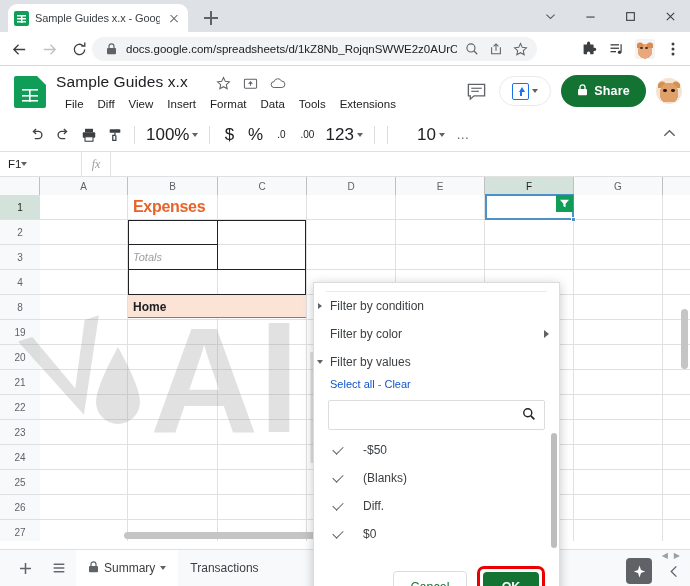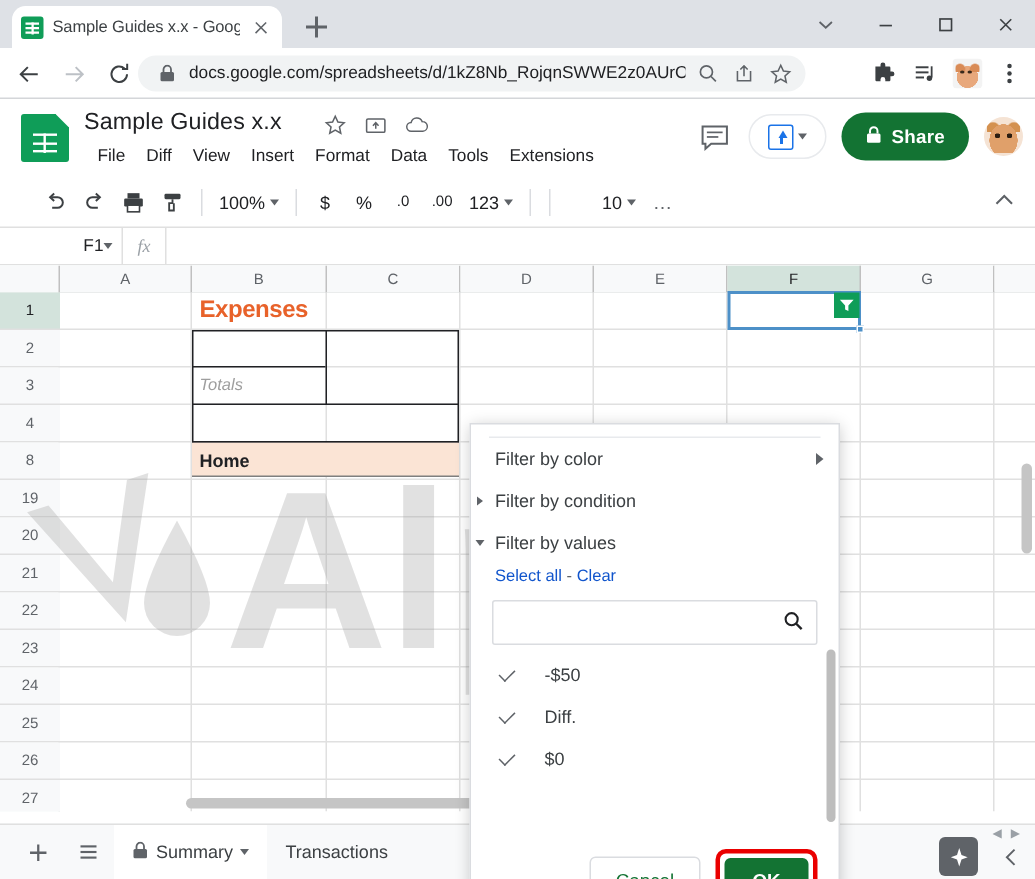--- a/index.html
+++ b/index.html
@@ -160,30 +160,30 @@
                 radial-gradient(circle at 10px 1.5px,#2c1d10 0 1.6px,transparent 2px);
   }
 
   
   .toolbar {
     position:absolute; left:0; top:52px; width:690px; height:33px; background:#fff;
     display:flex; align-items:center; padding-left:24px; gap:0;
   }
   .tb { height:26px; min-width:26px; display:flex;align-items:center;justify-content:center;cursor:pointer; border-radius:3px;}
   .tb-sep { width:1px; height:18px; background:#dadce0; margin:0 6px; }
-  .tb-text { font-size:12px; color:#202124; }
+  .tb-text { font-size:17px; color:#202124; }
   .tb-combo { display:flex; align-items:center; gap:3px; padding:0 5px; height:26px; cursor:pointer; border-radius:3px;}
   .caret-dn { width:0;height:0;border-left:3.5px solid transparent;border-right:3.5px solid transparent;border-top:4px solid #5f6368;}
   .toolbar-collapse { position:absolute; right:12px; top:7px; cursor:pointer; }
   .toolbar-bottom-line { position:absolute; left:0; top:85px; width:690px; height:1px; background:#e0e0e0;}
 
   
   .formula-bar { position:absolute; left:0; top:86px; width:690px; height:24px; background:#fff; display:flex; align-items:center;}
   .namebox {
-    width:82px; height:24px; display:flex; align-items:center; justify-content:flex-end;
+    width:82px; height:24px; display:flex; align-items:center; justify-content:flex-start;
     padding:0 6px 0 8px; font-size:11.5px; color:#202124; border-right:1px solid #e0e0e0; cursor:pointer;
   }
   .fx { width:28px; text-align:center; font-size:12px; color:#9aa0a6; font-style:italic; font-family:"Liberation Serif", serif;}
   .formula-input { flex:1; height:24px; border-left:1px solid #e0e0e0; cursor:text;}
   .formula-bottom-line { position:absolute; left:0; top:110px; width:690px; height:1px; background:#e0e0e0;}
 
   
   .grid-wrap { position:absolute; left:0; top:111px; width:690px; height:364px; background:#fff; overflow:hidden;}
   .col-headers { position:absolute; left:0; top:0; height:18px; width:690px; background:#f8f9fa; border-bottom:1px solid #c0c0c0; }
   .corner { position:absolute; left:0; top:0; width:40px; height:18px; background:#f8f9fa; border-right:1px solid #c0c0c0;}
@@ -642,27 +642,27 @@
         </g>
         <text x="150" y="255" font-family="Liberation Sans, sans-serif" font-size="150" font-weight="bold" fill="#9e9e9e">Alphr</text>
       </svg>
     </div>
 
     <div class="filter-panel">
       <div style="height:8px"></div>
       <div style="height:1px;background:#e8eaed;margin:0 12px"></div>
 
       <div class="fp-row">
+        <span class="fp-tri-collapsed"></span>
+        <span class="fp-label">Filter by condition</span>
+      </div>
+
+      <div class="fp-row">
         <span class="fp-label">Filter by color</span>
         <span class="fp-arrow-right"></span>
-      </div>
-
-      <div class="fp-row">
-        <span class="fp-tri-collapsed"></span>
-        <span class="fp-label">Filter by condition</span>
       </div>
 
       <div class="fp-row">
         <span class="fp-tri-expanded"></span>
         <span class="fp-label">Filter by values</span>
       </div>
 
       <div class="fp-links">
         <a>Select all</a>
         <span class="sep">-</span>
@@ -681,20 +681,24 @@
         </div>
       </div>
 
       <div class="fp-values">
         <div class="fp-value-row">
           <span class="fp-check"></span>
           <span class="fp-value-label">-$50</span>
         </div>
         <div class="fp-value-row">
           <span class="fp-check"></span>
+          <span class="fp-value-label">(Blanks)</span>
+        </div>
+        <div class="fp-value-row">
+          <span class="fp-check"></span>
           <span class="fp-value-label">Diff.</span>
         </div>
         <div class="fp-value-row">
           <span class="fp-check"></span>
           <span class="fp-value-label">$0</span>
         </div>
       </div>
 
       <div class="fp-scrollbar"></div>
 

